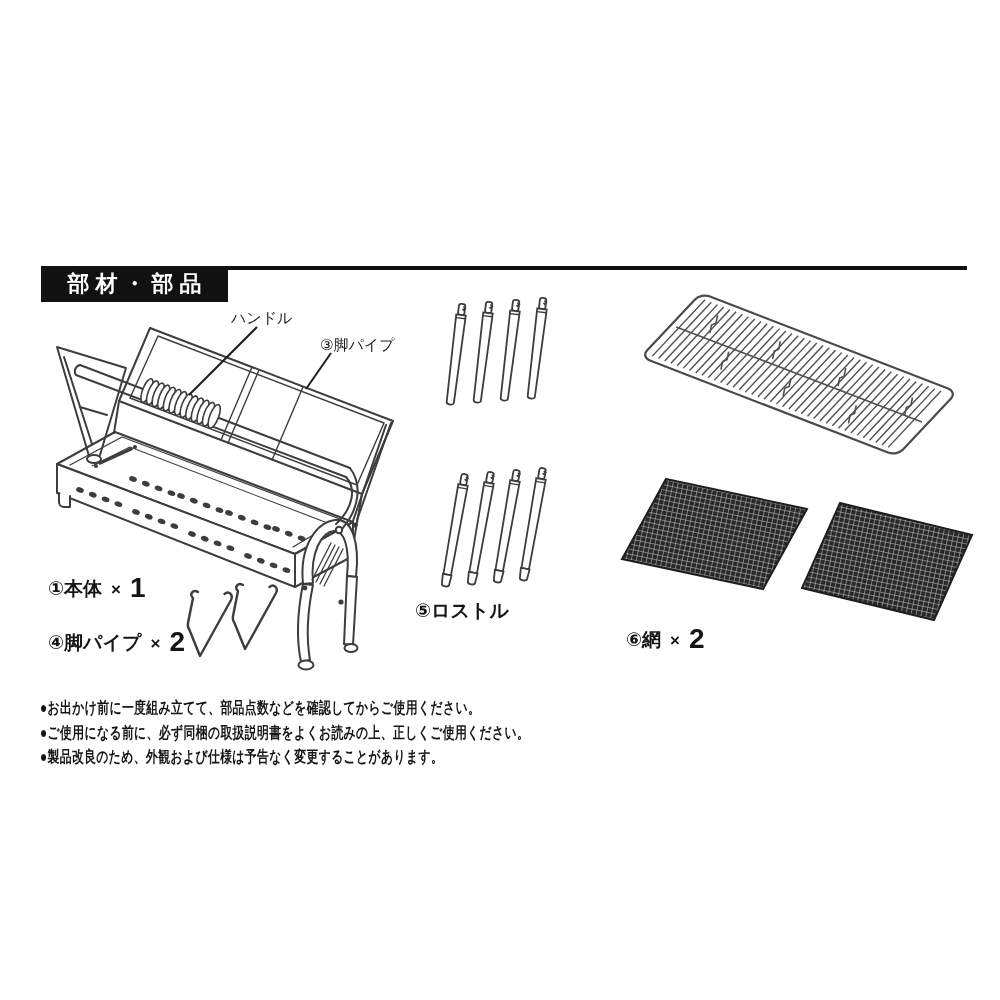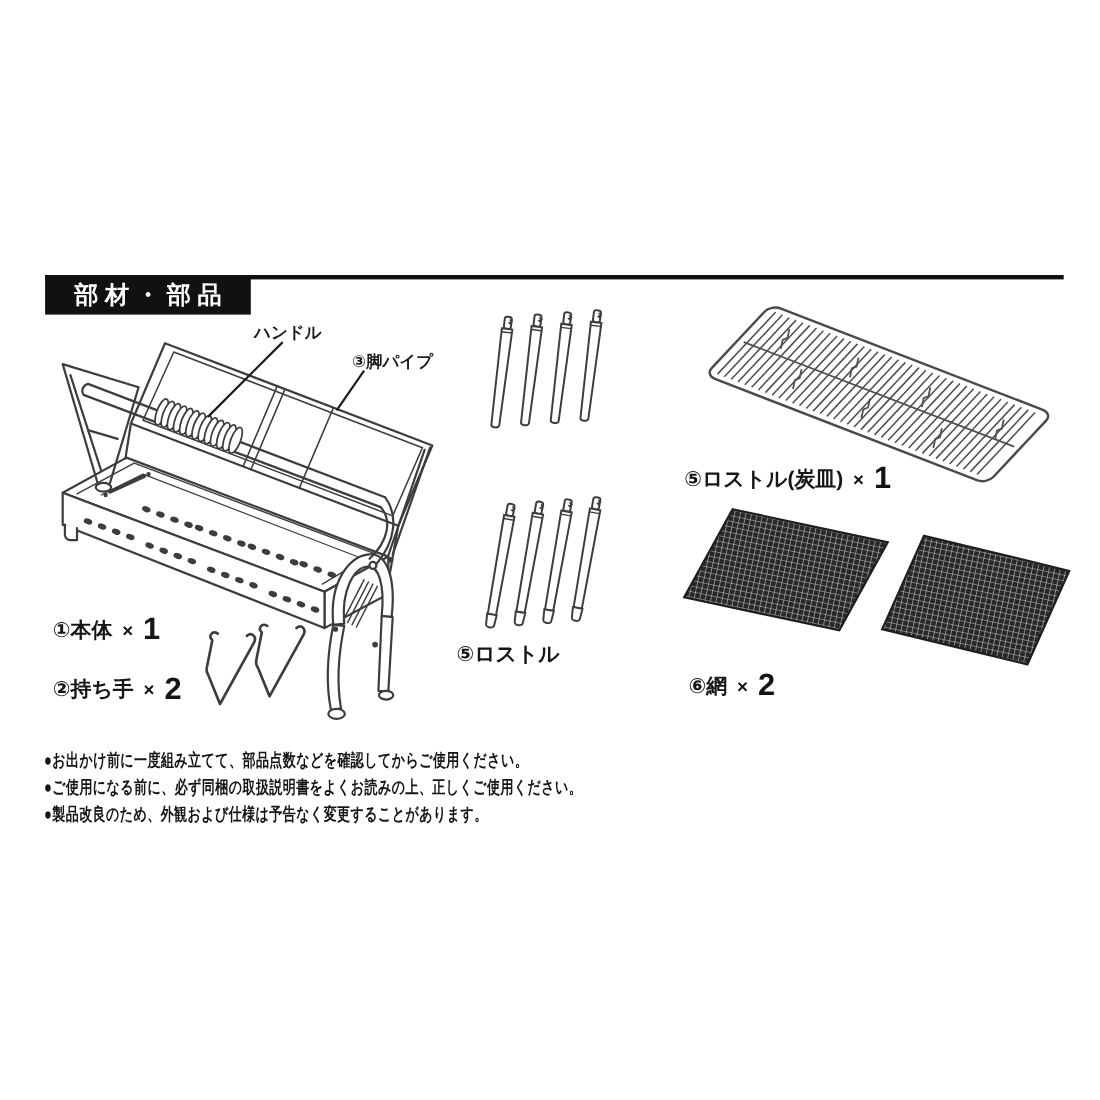--- a/index.html
+++ b/index.html
@@ -1,22 +1,22 @@
 <!DOCTYPE html>
 <html><head>
 <meta charset="utf-8">
 <style>
   html,body{margin:0;padding:0;background:#fff;}
   .page{position:relative;width:1000px;height:852px;background:#ffffff;overflow:hidden;
-        font-family:"Liberation Sans","DejaVu Sans",sans-serif;color:#1c1c1c;}
+        font-family:"Liberation Sans","DejaVu Sans",sans-serif;color:#1c1c1c;margin-top:16px;}
   .rule{position:absolute;left:41px;top:250px;width:926px;height:4px;background:#111;}
   .hbox{position:absolute;left:41px;top:250px;width:187px;height:36px;background:#111;
         display:flex;align-items:center;justify-content:center;}
   .hbox span{color:#fff;font-size:22px;font-weight:bold;letter-spacing:6px;white-space:nowrap;padding-left:6px;}
-  .callout{position:absolute;font-size:15px;font-weight:bold;white-space:nowrap;color:#1c1c1c;}
+  .callout{position:absolute;font-size:15px;font-weight:normal;white-space:nowrap;color:#1c1c1c;}
   .plabel{position:absolute;font-size:19px;font-weight:bold;white-space:nowrap;color:#151515;}
   .plabel .x{font-size:17px;margin:0 9px 0 9px;}
   .plabel .n{font-size:28px;font-weight:800;vertical-align:-2px;}
   .notes{position:absolute;left:40px;top:680px;font-size:16px;font-weight:bold;color:#151515;
          transform:scaleX(0.74);transform-origin:left top;}
   .notes div{line-height:24.5px;white-space:nowrap;letter-spacing:0.5px;}
   svg{position:absolute;left:0;top:0;}
   .ln{stroke:#3d3d3d;stroke-width:1.8;}
   .lnt{stroke:#3d3d3d;stroke-width:1.3;fill:none;}
 </style>
@@ -233,27 +233,24 @@
     <span>部材・部品</span>
   </div>
 
   <div class="callout" style="left:231px;top:293px">ハンドル</div>
   <div class="callout" style="left:320px;top:320px">③脚パイプ</div>
 
   <div class="plabel" style="left:48px;top:556px">
     <span>①本体</span><span class="x">×</span><span class="n">1</span>
   </div>
   <div class="plabel" style="left:48px;top:610px">
-    <span>②持ち手</span><span class="x">×</span><span class="n">2</span>
+    <span>④脚パイプ</span><span class="x">×</span><span class="n">2</span>
   </div>
   <div class="plabel" style="left:415px;top:582px">
     <span>⑤ロストル</span>
-  </div>
-  <div class="plabel" style="left:622px;top:419px">
-    <span>⑤ロストル(炭皿)</span><span class="x">×</span><span class="n">1</span>
   </div>
   <div class="plabel" style="left:626px;top:607px">
     <span>⑥網</span><span class="x">×</span><span class="n">2</span>
   </div>
 
   <div class="notes">
     <div>●お出かけ前に一度組み立てて、部品点数などを確認してからご使用ください。</div>
     <div>●ご使用になる前に、必ず同梱の取扱説明書をよくお読みの上、正しくご使用ください。</div>
     <div>●製品改良のため、外観および仕様は予告なく変更することがあります。</div>
   </div>

